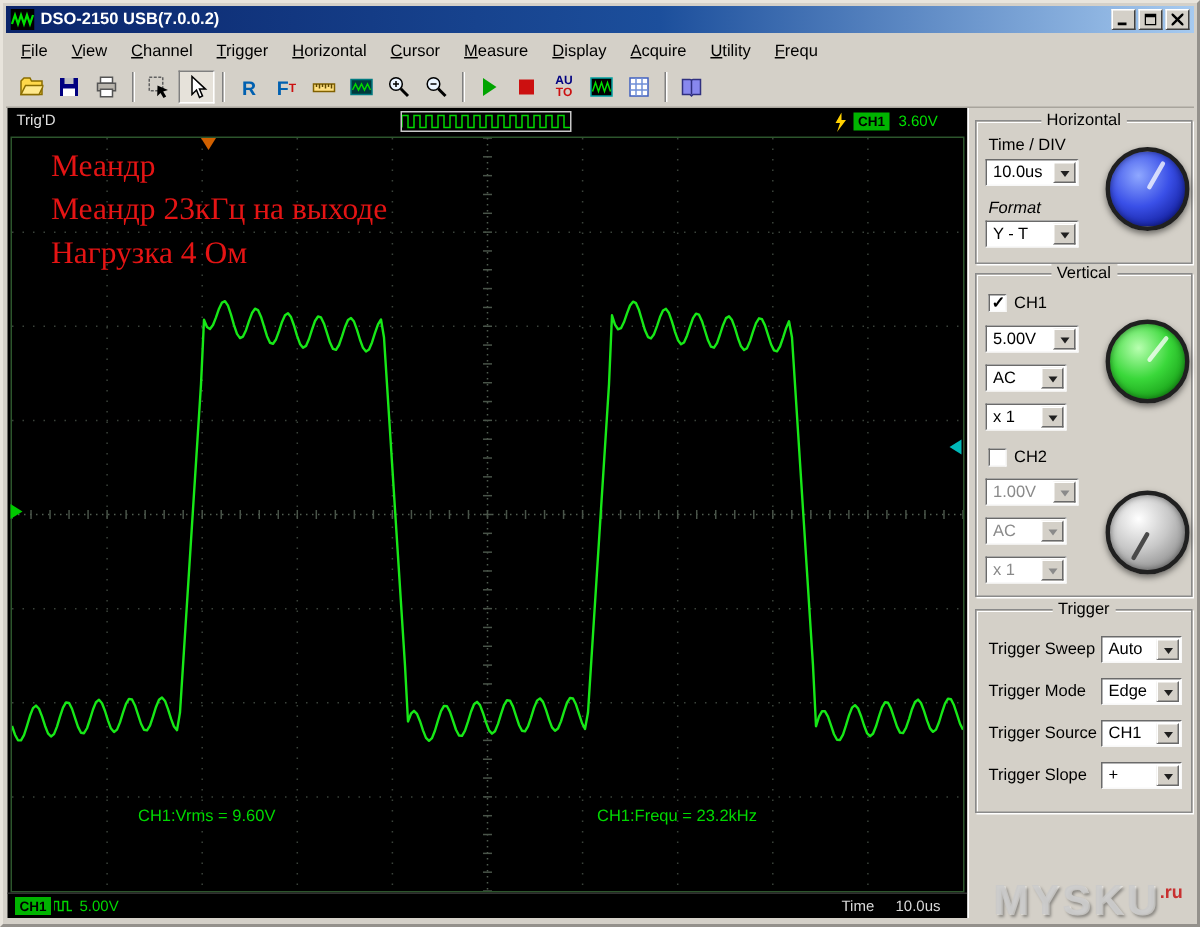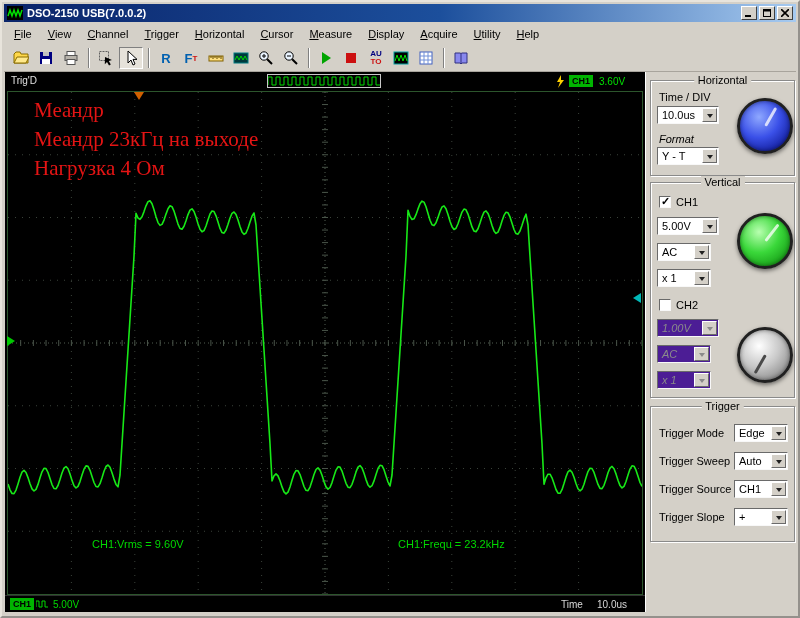--- a/index.html
+++ b/index.html
@@ -69,21 +69,21 @@
   .panel{position:absolute;left:643px;top:70px;width:153px;height:540px;background:#d4d0c8;border-left:1px solid #fff;}
   .group{position:absolute;border:1px solid #8a8a8a;box-shadow:inset 1px 1px 0 #ffffff,1px 1px 0 #ffffff;}
   .legend{position:absolute;top:-7px;left:50%;transform:translateX(-50%);background:#d4d0c8;padding:0 4px;font-size:11px;white-space:nowrap;}
   .plabel{position:absolute;font-size:11px;color:#000;white-space:nowrap;}
 
   .combo{position:absolute;height:18px;background:#fff;border:1px solid;border-color:#6a6a6a #f8f8f8 #f8f8f8 #6a6a6a;}
   .combo .combo-text{position:absolute;left:4px;top:2px;font-size:11px;color:#000;white-space:nowrap;}
   .combo .combo-arrow{position:absolute;right:1px;top:1px;width:15px;height:14px;background:#d4d0c8;
     border:1px solid;border-color:#fff #6a6a6a #6a6a6a #fff;display:flex;align-items:center;justify-content:center;}
   .combo .combo-arrow::after{content:"";width:0;height:0;border:3px solid transparent;border-top:4px solid #202020;margin-top:4px;}
-  .combo.disabled{background:#4c1d95;font-style:italic;}
+  .combo.disabled{background:#ffffff;}
   .combo.disabled .combo-text{color:#8a8a8a;}
   .combo.disabled .combo-arrow::after{border-top-color:#8a8a8a;}
   .combo.flow{position:relative;flex:none;}
 
   .check-row{position:absolute;display:flex;align-items:center;gap:5px;font-size:11px;}
   .checkbox{width:12px;height:12px;background:#fff;border:1px solid;border-color:#6a6a6a #f8f8f8 #f8f8f8 #6a6a6a;position:relative;flex:none;}
   .checkbox.checked::after{content:"\2713";position:absolute;left:1px;top:-2px;font-size:11px;font-weight:bold;color:#000;}
 
   .knob{position:absolute;width:56px;height:56px;border-radius:50%;border:3px solid #202020;
     box-shadow:0 2px 4px rgba(0,0,0,.5),inset 0 0 4px rgba(0,0,0,.45);}
@@ -140,21 +140,21 @@
     <span class="menu-item">File</span>
     <span class="menu-item">View</span>
     <span class="menu-item">Channel</span>
     <span class="menu-item">Trigger</span>
     <span class="menu-item">Horizontal</span>
     <span class="menu-item">Cursor</span>
     <span class="menu-item">Measure</span>
     <span class="menu-item">Display</span>
     <span class="menu-item">Acquire</span>
     <span class="menu-item">Utility</span>
-    <span class="menu-item">Help</span>
+    <span class="menu-item">Frequ</span>
   </div>
 
   <div class="toolbar">
     <div class="tbtn">
       <svg width="16" height="16" viewBox="0 0 16 16">
         <path d="M1 4l2-2h4l1 2h7v9H1z" fill="#ffd84a" stroke="#8a6d00"></path>
         <path d="M1 13l3-6h12l-3 6z" fill="#ffe98c" stroke="#8a6d00"></path>
       </svg>
     </div>
     <div class="tbtn">
@@ -467,30 +467,30 @@
       </div>
       <div class="knob gray" style="left:86px;top:144px;">
           <span class="pointer"></span>
         </div>
     </div>
 
     <div class="group" style="left:4px;top:334px;width:145px;height:136px;">
       <span class="legend">Trigger</span>
       <div class="trig-rows">
         <div class="trig-row">
+          <span class="plabel" style="position:static;">Trigger Sweep</span>
+          <div class="combo flow">
+            <span class="combo-text">Auto</span>
+            <span class="combo-arrow"></span>
+          </div>
+        </div>
+        <div class="trig-row">
           <span class="plabel" style="position:static;">Trigger Mode</span>
           <div class="combo flow">
             <span class="combo-text">Edge</span>
-            <span class="combo-arrow"></span>
-          </div>
-        </div>
-        <div class="trig-row">
-          <span class="plabel" style="position:static;">Trigger Sweep</span>
-          <div class="combo flow">
-            <span class="combo-text">Auto</span>
             <span class="combo-arrow"></span>
           </div>
         </div>
         <div class="trig-row">
           <span class="plabel" style="position:static;">Trigger Source</span>
           <div class="combo flow">
             <span class="combo-text">CH1</span>
             <span class="combo-arrow"></span>
           </div>
         </div>
@@ -498,13 +498,16 @@
           <span class="plabel" style="position:static;">Trigger Slope</span>
           <div class="combo flow">
             <span class="combo-text">+</span>
             <span class="combo-arrow"></span>
           </div>
         </div>
       </div>
     </div>
   </div>
 
+  <div class="watermark">
+    <span>MYSKU</span><sup>.ru</sup>
+  </div>
 </div>
 
 </body></html>

